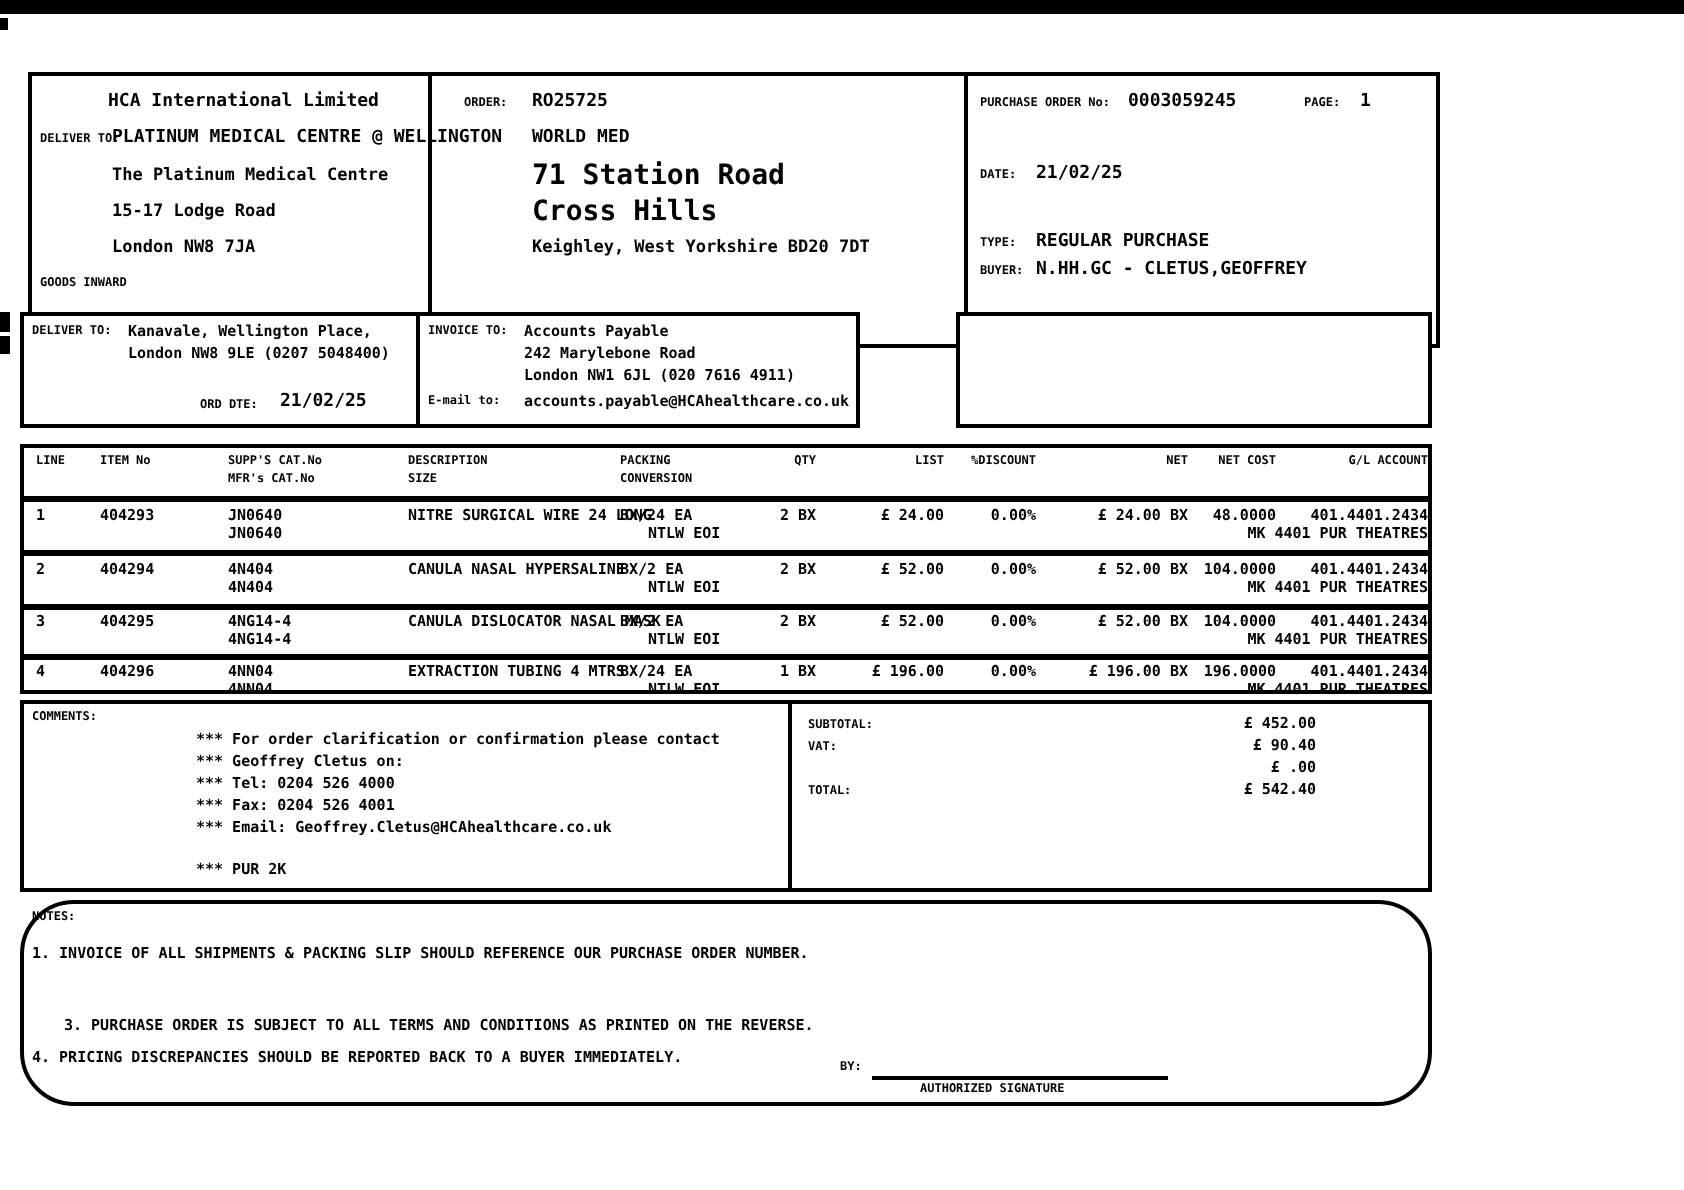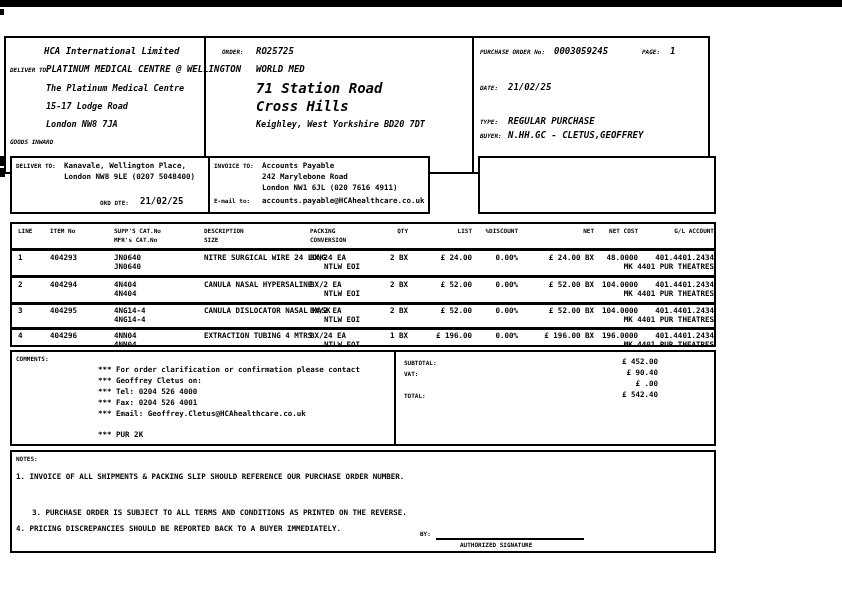--- a/index.html
+++ b/index.html
@@ -19,21 +19,21 @@
   .sigline { position:absolute; height:1.5px; background:#000; }
 </style>
 </head>
 <body>
 
 <div class="bar" style="left:0;top:0;width:842px;height:7px;"></div>
 <div class="bar" style="left:0;top:9px;width:4px;height:6px;"></div>
 <div class="bar" style="left:0;top:156px;width:5px;height:10px;"></div>
 <div class="bar" style="left:0;top:168px;width:5px;height:9px;"></div>
 
-<div class="box" style="left:4px;top:36px;width:706px;height:138px;font-style:italic;">
+<div class="box" style="left:14px;top:36px;width:706px;height:138px;">
   <div class="vr" style="left:198px;"></div>
   <div class="vr" style="left:466px;"></div>
 
   <span class="b" style="left:38px;top:8px;">HCA International Limited</span>
   <span class="s" style="left:4px;top:28px;">DELIVER TO:</span>
   <span class="b" style="left:40px;top:26px;z-index:2;">PLATINUM MEDICAL CENTRE @ WELLINGTON</span>
   <span class="t" style="left:40px;top:46px;font-size:8.5px;">The Platinum Medical Centre</span>
   <span class="t" style="left:40px;top:64px;font-size:8.5px;">15-17 Lodge Road</span>
   <span class="t" style="left:40px;top:82px;font-size:8.5px;">London NW8 7JA</span>
   <span class="s" style="left:4px;top:100px;">GOODS INWARD</span>
@@ -172,21 +172,21 @@
 <div class="box" style="left:394px;top:350px;width:322px;height:96px;">
   <span class="s" style="left:8px;top:7px;">SUBTOTAL:</span>
   <span class="t r" style="left:150px;top:5px;width:112px;">£ 452.00</span>
   <span class="s" style="left:8px;top:18px;">VAT:</span>
   <span class="t r" style="left:150px;top:16px;width:112px;">£ 90.40</span>
   <span class="t r" style="left:150px;top:27px;width:112px;">£ .00</span>
   <span class="s" style="left:8px;top:40px;">TOTAL:</span>
   <span class="t r" style="left:150px;top:38px;width:112px;">£ 542.40</span>
 </div>
 
-<div class="box" style="left:10px;top:450px;width:706px;height:103px;">
+<div class="box" style="left:10px;top:450px;width:706px;height:103px;border-radius:27px;">
   <span class="s" style="left:4px;top:3px;">NOTES:</span>
   <span class="t" style="left:4px;top:20px;">1. INVOICE OF ALL SHIPMENTS &amp; PACKING SLIP SHOULD REFERENCE OUR PURCHASE ORDER NUMBER.</span>
   <span class="t" style="left:20px;top:56px;">3. PURCHASE ORDER IS SUBJECT TO ALL TERMS AND CONDITIONS AS PRINTED ON THE REVERSE.</span>
   <span class="t" style="left:4px;top:72px;">4. PRICING DISCREPANCIES SHOULD BE REPORTED BACK TO A BUYER IMMEDIATELY.</span>
 
   <span class="s" style="left:408px;top:78px;">BY:</span>
   <div class="sigline" style="left:424px;top:86px;width:148px;"></div>
   <span class="s" style="left:448px;top:89px;">AUTHORIZED SIGNATURE</span>
 </div>
 

